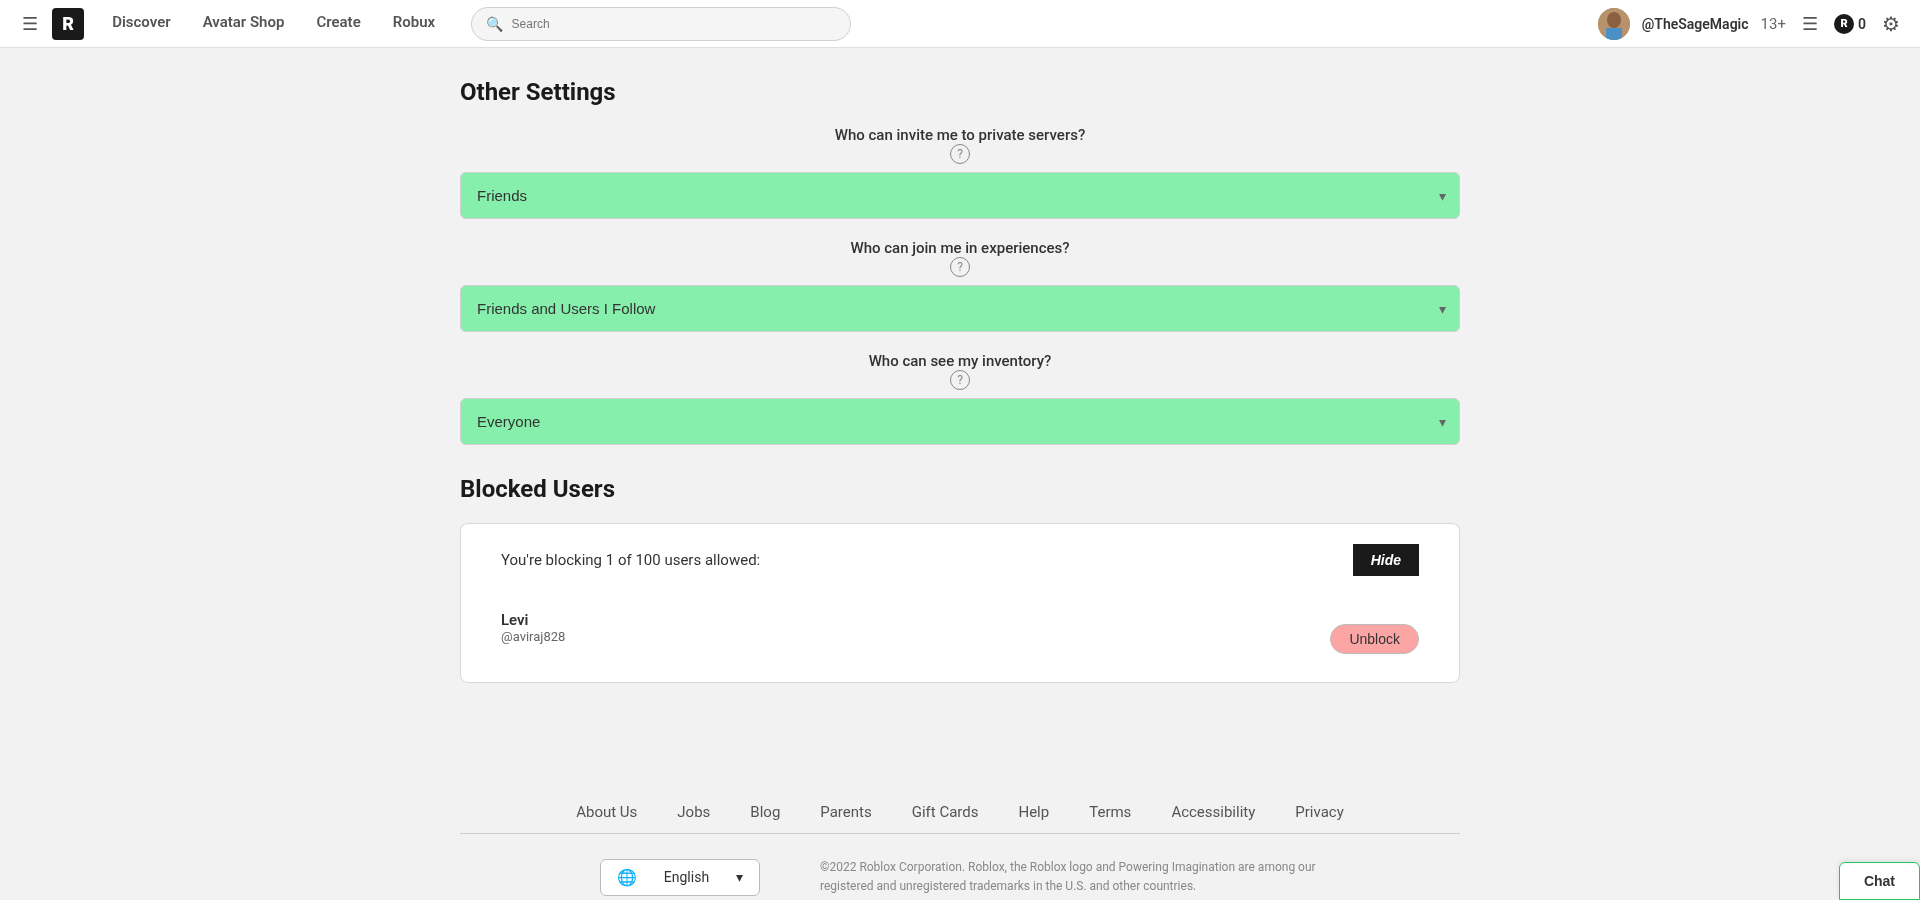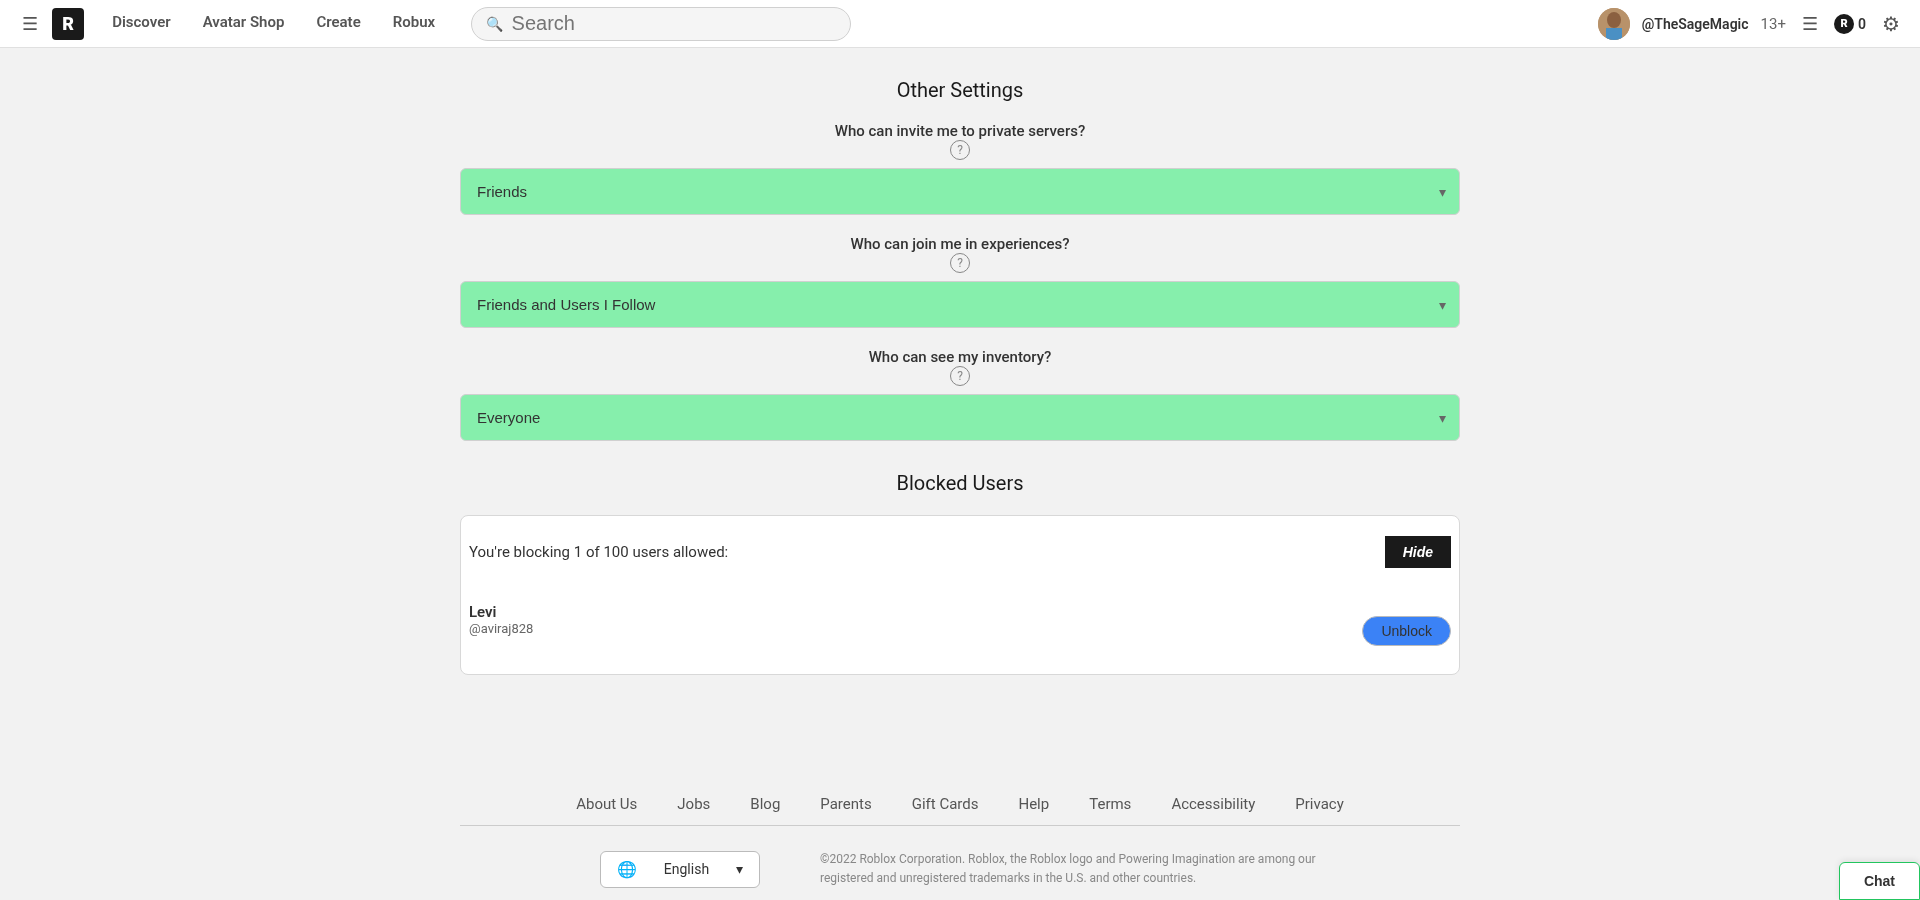--- a/index.html
+++ b/index.html
@@ -57,21 +57,21 @@
       background: #f5f5f5;
       border: 1px solid #d0d0d0;
       border-radius: 20px;
       padding: 0 14px;
       height: 34px;
       width: 380px;
       gap: 8px;
     }
     .nav-search input {
       border: none; background: transparent;
-      font-size: 20px; color: #a21caf;
+      font-size: 12px; color: #a21caf;
       outline: none; width: 100%;
     }
     .search-icon-svg { color: #888; font-size: 14px; }
 
     .nav-right {
       margin-left: auto;
       display: flex; align-items: center; gap: 12px;
     }
     .nav-avatar {
       width: 32px; height: 32px;
@@ -112,26 +112,25 @@
       max-width: 1000px;
       margin-left: auto;
       margin-right: auto;
     }
 
     .settings-section {
       padding: 30px 0 20px 0;
     }
 
     .section-title {
-      font-size: 20px;
-      font-weight: 400;
+      font-size: 24px;
+      font-weight: 700;
       color: #1a1a1a;
       margin-bottom: 20px;
       padding-left: 0;
-      text-align: center;
     }
 
     .setting-row {
       margin-bottom: 20px;
     }
 
     .setting-label-row {
       display: flex;
       align-items: center;
       justify-content: space-between;
@@ -182,21 +181,21 @@
 
     
     .blocked-users-section {
       margin-top: 30px;
     }
 
     .blocked-users-box {
       background: #fff;
       border: 1px solid #d8d8d8;
       border-radius: 8px;
-      padding: 20px 8px;
+      padding: 20px 40px;
     }
 
     .blocked-header {
       display: flex;
       align-items: center;
       justify-content: space-between;
       margin-bottom: 16px;
     }
 
     .blocked-count-text {
@@ -232,21 +231,21 @@
       font-weight: 600;
       color: #333;
     }
 
     .blocked-user-handle {
       font-size: 13px;
       color: #666;
     }
 
     .unblock-btn {
-      background: #3b82f6;
+      background: #fca5a5;
       border: 1.5px solid #bbb;
       border-radius: 20px;
       padding: 6px 18px;
       font-size: 14px;
       color: #333;
       cursor: pointer;
       margin-top: 24px;
     }
 
     

